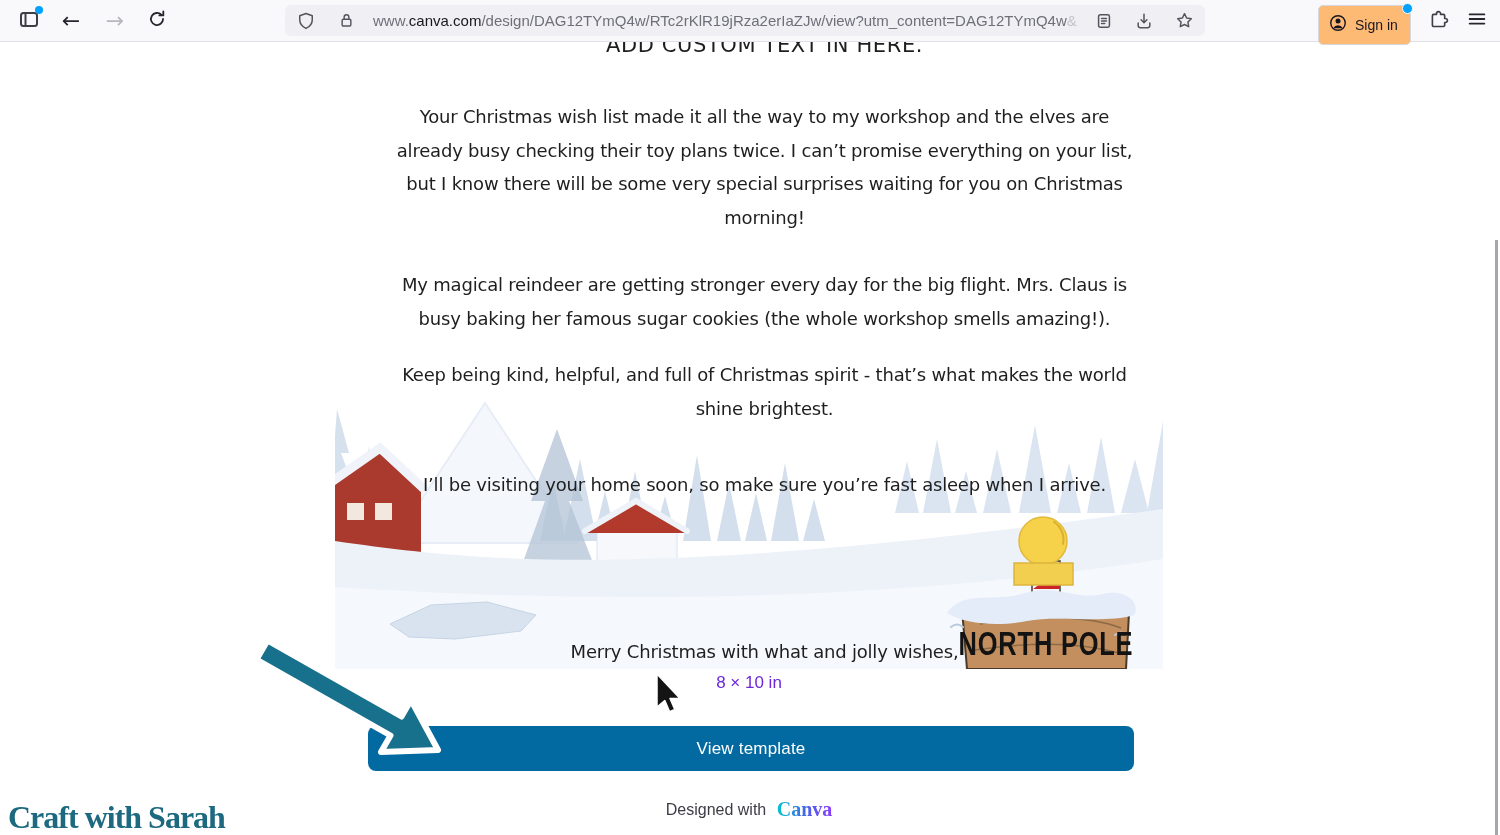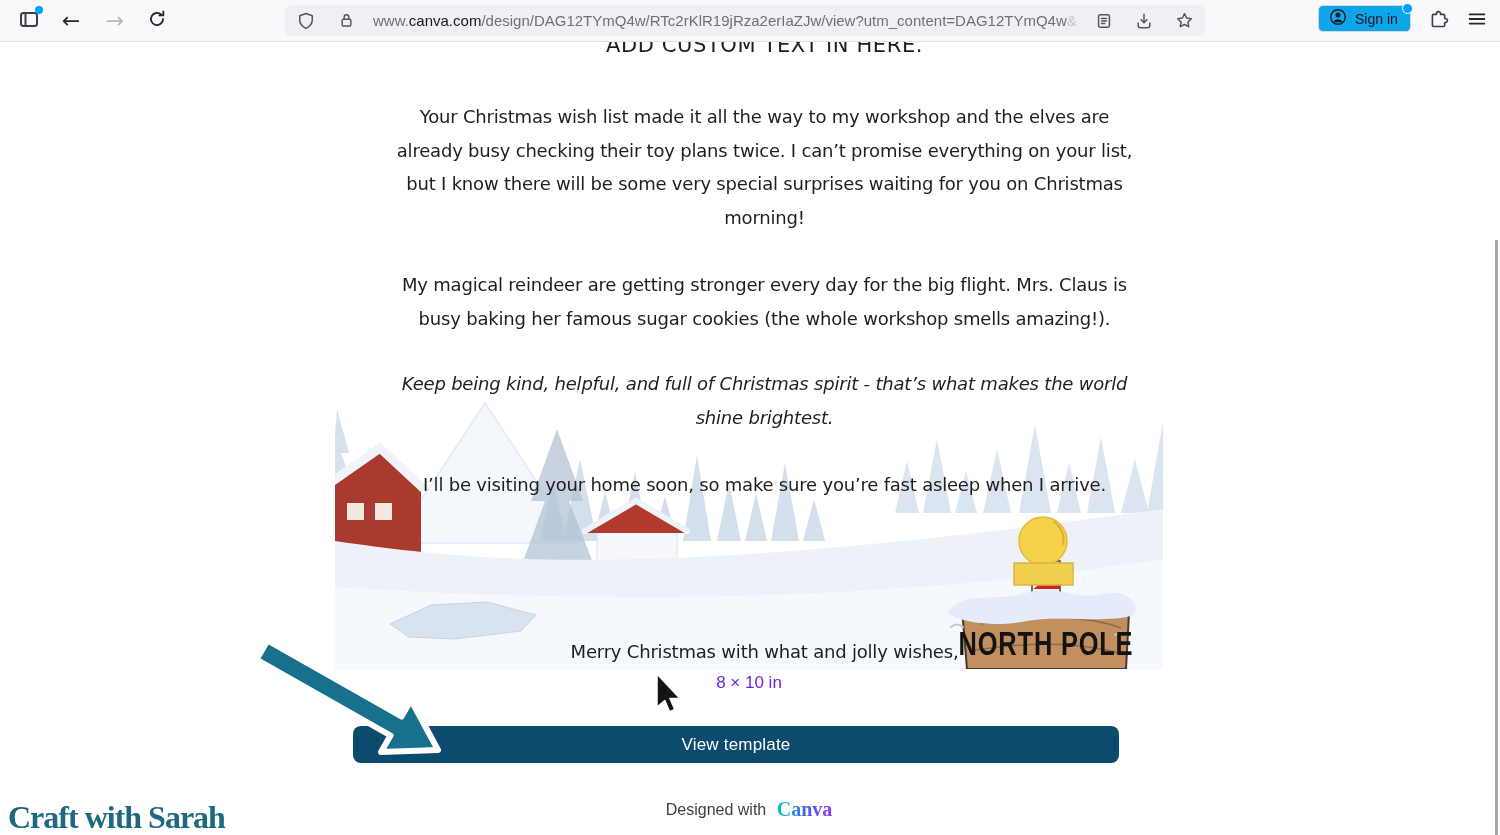--- a/index.html
+++ b/index.html
@@ -17,43 +17,43 @@
   .navglyph{font-family:"DejaVu Sans",sans-serif;font-size:22px;color:#27262e;line-height:1;}
   .navglyph.disabled{color:#b7b7bf;}
 
   .urlbar{position:absolute;left:285px;top:5px;width:920px;height:31px;background:#f0f0f4;
           border-radius:6px;display:flex;align-items:center;padding:0 8px;box-sizing:border-box;gap:14px;}
   .urltext{flex:1;font-size:15px;color:#6f6f7a;white-space:nowrap;overflow:hidden;}
   .urltext .domain{color:#18171f;}
   .urltext .fade{opacity:.35;}
   .ubicon{display:flex;align-items:center;justify-content:center;width:26px;height:26px;border-radius:4px;}
 
-  .signin{position:absolute;left:1318px;top:5px;height:27px;background:#0ea5e9;border:1px solid #d7d7dd;
+  .signin{position:absolute;left:1318px;top:5px;height:40px;background:#fdba74;border:1px solid #d7d7dd;
           border-radius:5px;display:flex;align-items:center;gap:7px;padding:0 12px 0 9px;box-sizing:border-box;}
   .signin .label{font-size:14px;color:#18171f;}
   .signin .dot{position:absolute;right:-3px;top:-3px;width:9px;height:9px;border-radius:50%;
                background:#00a1ff;border:1.5px solid #f9f9fb;}
   .puzzle{left:1422px;}
   .menu{left:1460px;}
 
   
   .letter{position:absolute;left:335px;top:41px;width:828px;height:628px;background:#ffffff;
           overflow:hidden;z-index:5;}
   .letter p{position:absolute;left:57px;width:745px;margin:0;font-family:"DejaVu Sans",sans-serif;
             font-size:18px;line-height:33.5px;letter-spacing:-0.2px;color:#1e1e1e;z-index:2;text-align:center;}
   .letter .heading{top:-12px;font-size:21px;letter-spacing:.6px;}
-  .lp1{top:59px;}  .lp2{top:227px;} .lp3{top:326px;font-style:italic;}
+  .lp1{top:59px;}  .lp2{top:227px;} .lp3{top:317px;}
   .lp4{top:427px;} .lp5{top:494px;width:615px;} .lp6{top:594px;}
   .scene{position:absolute;left:0;bottom:0;z-index:1;}
 
   
   .sizelabel{position:absolute;left:335px;top:673px;width:828px;text-align:center;
              font-size:17px;color:#6d28d9;z-index:6;}
-  .viewbtn{position:absolute;left:353px;top:726px;width:766px;height:37px;border:none;
-           border-radius:8px;background:#0c4a6e;color:#ffffff;font-family:"Liberation Sans",sans-serif;
+  .viewbtn{position:absolute;left:368px;top:726px;width:766px;height:45px;border:none;
+           border-radius:8px;background:#0369a1;color:#ffffff;font-family:"Liberation Sans",sans-serif;
            font-size:17px;font-weight:500;letter-spacing:.2px;z-index:6;cursor:pointer;}
   .designline{position:absolute;left:335px;top:798px;width:828px;text-align:center;z-index:6;}
   .designline .plain{font-size:16px;color:#3c3c45;vertical-align:middle;}
   .canvamark{font-family:"Liberation Serif",serif;font-weight:bold;font-size:20px;
              margin-left:6px;vertical-align:middle;color:#4f2bd1;}
   @supports ((-webkit-background-clip:text) or (background-clip:text)){
     .canvamark{background:linear-gradient(90deg,#00c4cc 0%,#4a5fe8 55%,#8b3dff 100%);
                -webkit-background-clip:text;background-clip:text;color:transparent;}
   }
   .sitelogo{position:absolute;left:8px;top:792px;font-family:"Liberation Serif",serif;font-weight:700;

